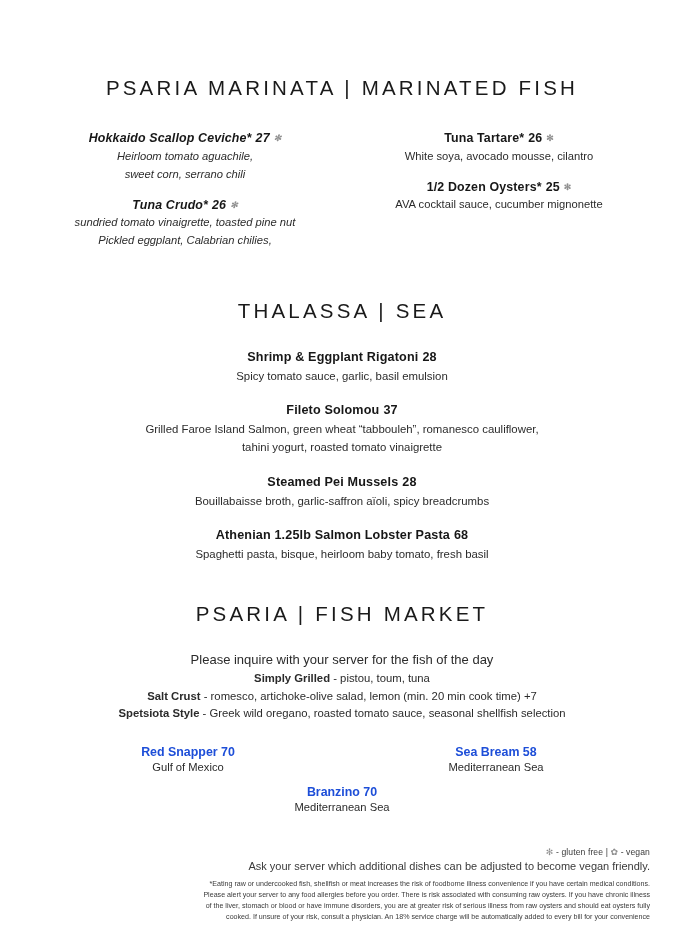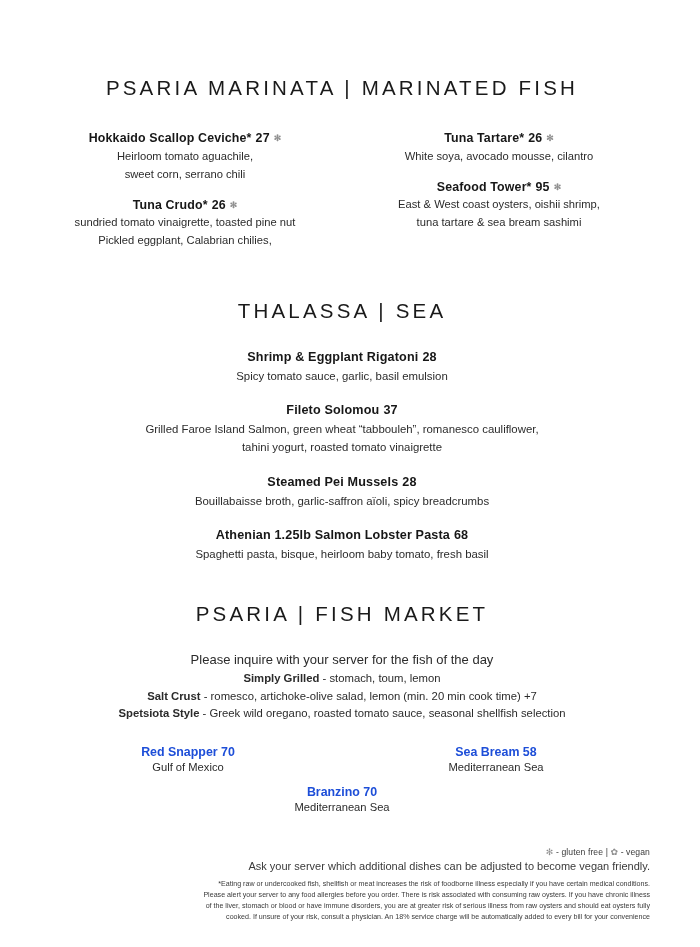--- a/index.html
+++ b/index.html
@@ -37,21 +37,21 @@
 
   
   .two-col {
     display: flex;
     margin-top: 30px;
   }
   .col {
     width: 50%;
     box-sizing: border-box;
   }
-  .col-left { padding-right: 6px; }
+  .col-left { padding-right: 6px; font-style: italic; }
   .col-right { padding-left: 6px; }
 
   .dish {
     text-align: center;
     margin-bottom: 14px;
   }
   .dish-name {
     font-size: 12.4px;
     font-weight: 700;
     letter-spacing: 0.15px;
@@ -188,28 +188,27 @@
 
     <div class="col col-right">
 
       <div class="dish">
         <div class="dish-name">
           <span>Tuna Tartare*</span><span class="price">26</span><span class="veg-mark">✻</span>
         </div>
         <div class="dish-desc">White soya, avocado mousse, cilantro</div>
       </div>
 
-
-      <div class="dish">
-        <div class="dish-name">
-          <span>Seafood Tower*</span><span class="price">95</span><span class="veg-mark">✻</span>
-        </div>
-        <div class="dish-desc">East &amp; West coast oysters, oishii shrimp,</div>
-        <div class="dish-desc">tuna tartare &amp; sea bream sashimi</div>
-      </div>
+      <div class="dish">
+        <div class="dish-name">
+          <span>1/2 Dozen Oysters*</span><span class="price">25</span><span class="veg-mark">✻</span>
+        </div>
+        <div class="dish-desc">AVA cocktail sauce, cucumber mignonette</div>
+      </div>
+
 
     </div>
   </div>
 
   <div style="height:36px"></div>
   <h1 class="section-title sec2-title">THALASSA  |  SEA</h1>
 
   <div class="center-list">
 
     <div class="dish">
@@ -242,21 +241,21 @@
     </div>
 
   </div>
 
   <div style="height:22px"></div>
   <h1 class="section-title sec3-title">PSARIA  |  FISH MARKET</h1>
 
   <div class="market-intro">Please inquire with your server for the fish of the day</div>
 
   <div class="market-line">
-    <b>Simply Grilled</b><span> - stomach, toum, lemon</span>
+    <b>Simply Grilled</b><span> - pistou, toum, tuna</span>
   </div>
   <div class="market-line">
     <b>Salt Crust</b><span> -  romesco, artichoke-olive salad, lemon (min. 20 min cook time) +7</span>
   </div>
   <div class="market-line">
     <b>Spetsiota Style</b><span> - Greek wild oregano, roasted tomato sauce, seasonal shellfish selection</span>
   </div>
 
   <div class="market-fish">
     <div class="fish-row">
@@ -280,20 +279,20 @@
   <div class="footer">
     <div class="legend">
       <span class="sym">✻</span>
       <span>- gluten free</span>
       <span>|</span>
       <span class="sym">✿</span>
       <span>- vegan</span>
     </div>
     <div class="legend-note">Ask your server which additional dishes can be adjusted to become vegan friendly.</div>
     <div class="disclaimer">
-      <div>*Eating raw or undercooked fish, shellfish or meat increases the risk of foodborne illness especially if you have certain medical conditions.</div>
+      <div>*Eating raw or undercooked fish, shellfish or meat increases the risk of foodborne illness convenience if you have certain medical conditions.</div>
       <div>Please alert your server to any food allergies before you order. There is risk associated with consuming raw oysters. If you have chronic illness</div>
       <div>of the liver, stomach or blood or have immune disorders, you are at greater risk of serious illness from raw oysters and should eat oysters fully</div>
       <div>cooked. If unsure of your risk, consult a physician. An 18% service charge will be automatically added to every bill for your convenience</div>
     </div>
   </div>
 
 </div>
 
 </body></html>

